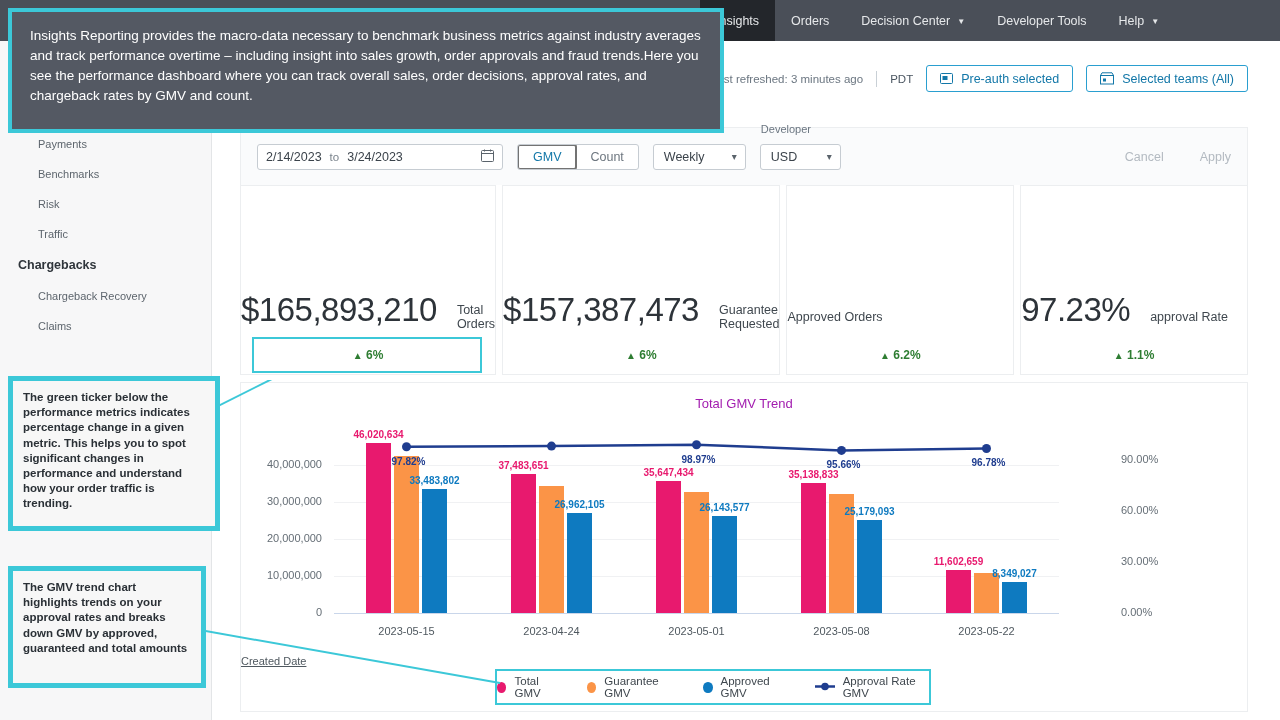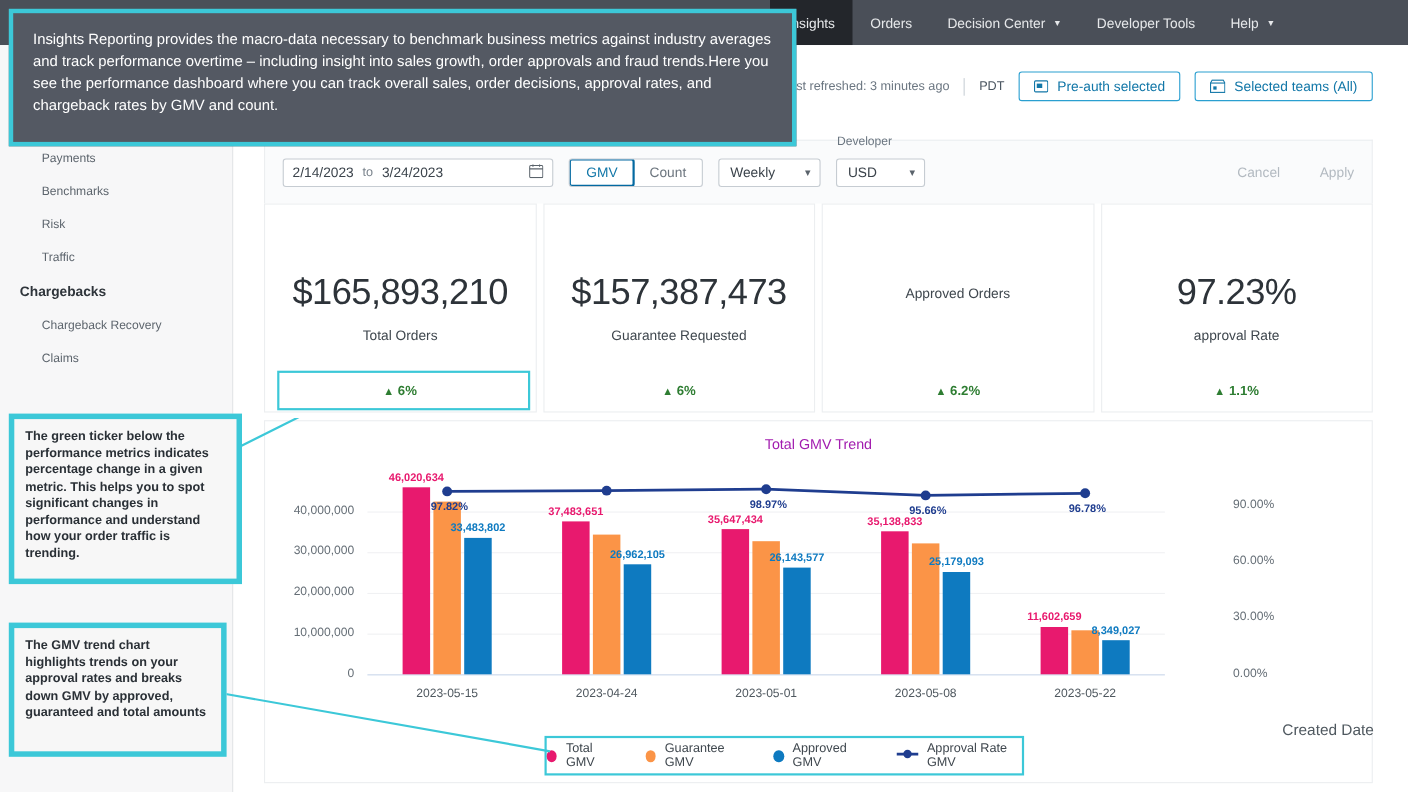--- a/index.html
+++ b/index.html
@@ -72,21 +72,21 @@
   .daterange .cal { margin-left: auto; color: #5a636b; }
   .seg {
     height: 26px; display: flex; border: 1px solid #c6ccd2; border-radius: 3px;
     overflow: hidden; background: #fff;
   }
   .seg > div {
     padding: 0 14px; font-size: 12.5px; display: flex; align-items: center;
     color: #6d767f;
   }
   .seg > div.on {
-    color: #1277a8; border: 2px solid #0369a1; margin: -1px; border-radius: 3px;
+    color: #1277a8; border: 2px solid #737373; margin: -1px; border-radius: 3px;
     background: #fff; font-weight: normal;
   }
   .selectbox {
     height: 26px; border: 1px solid #c6ccd2; border-radius: 3px; background: #fff;
     display: flex; align-items: center; padding: 0 8px 0 10px;
     font-size: 12.5px; color: #3b434b; gap: 10px;
   }
   .selectbox .chev { color: #5a636b; font-size: 10px; }
   .currency-wrap { position: relative; }
   .currency-label {
@@ -94,22 +94,22 @@
   }
   .textbtn { font-size: 12.5px; color: #b3bac1; }
 
   
   #kpis {
     position: absolute; top: 185px; left: 240px; width: 1008px; height: 190px;
     display: flex; gap: 6px;
   }
   .kpi {
     flex: 1; background: #fff; border: 1px solid #eceef0;
-    display: flex; flex-direction: column; align-items: center;
-    padding-top: 60px; position: relative;
+    display: flex; align-items: center;
+    padding-top: 60px; position: relative; gap: 20px;
   }
   .kpi-val { font-size: 33px; font-weight: 300; color: #2d3339; letter-spacing: -0.5px; }
   .kpi-label { font-size: 12.5px; color: #3f474e; margin-top: 14px; }
   .kpi-delta {
     position: absolute; bottom: 12px; left: 0; right: 0; text-align: center;
     font-size: 12px; color: #2e7d32; font-weight: bold;
   }
   .kpi-delta .tri { color: #2e7d32; font-size: 10px; }
 
   
@@ -127,22 +127,22 @@
   .axisline { position: absolute; height: 1px; background: #c9d6ea; }
   .bar { position: absolute; bottom: 0; }
   .blabel {
     position: absolute; font-size: 10px; font-weight: bold; white-space: nowrap;
   }
   .xlab {
     position: absolute; font-size: 11px; color: #4f585f; text-align: center;
     white-space: nowrap;
   }
   #xaxistitle {
-    position: absolute; top: 272px; left: 0; width: 1008px; text-align: right;
-    font-size: 14px; color: #4f585f;
+    position: absolute; top: 272px; left: 0; width: 1008px; text-align: left;
+    font-size: 11px; color: #4f585f; text-decoration: underline;
   }
   #legend {
     position: absolute; top: 286px; left: 254px; width: 436px; height: 36px;
     border: 2px solid #3cc8d8; background: #fff;
     display: flex; align-items: center; justify-content: center; gap: 26px;
   }
   .lg { display: flex; align-items: center; gap: 8px; font-size: 11.5px; color: #3f474e; }
   .lgdot { width: 11px; height: 11px; border-radius: 50%; display: block; }
 
   

